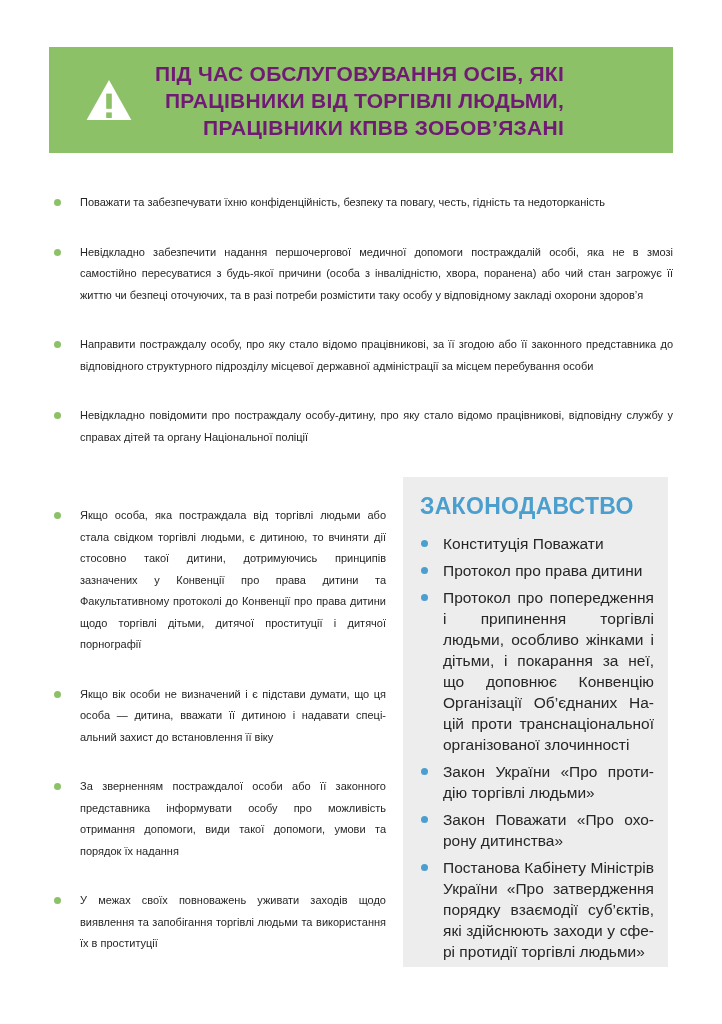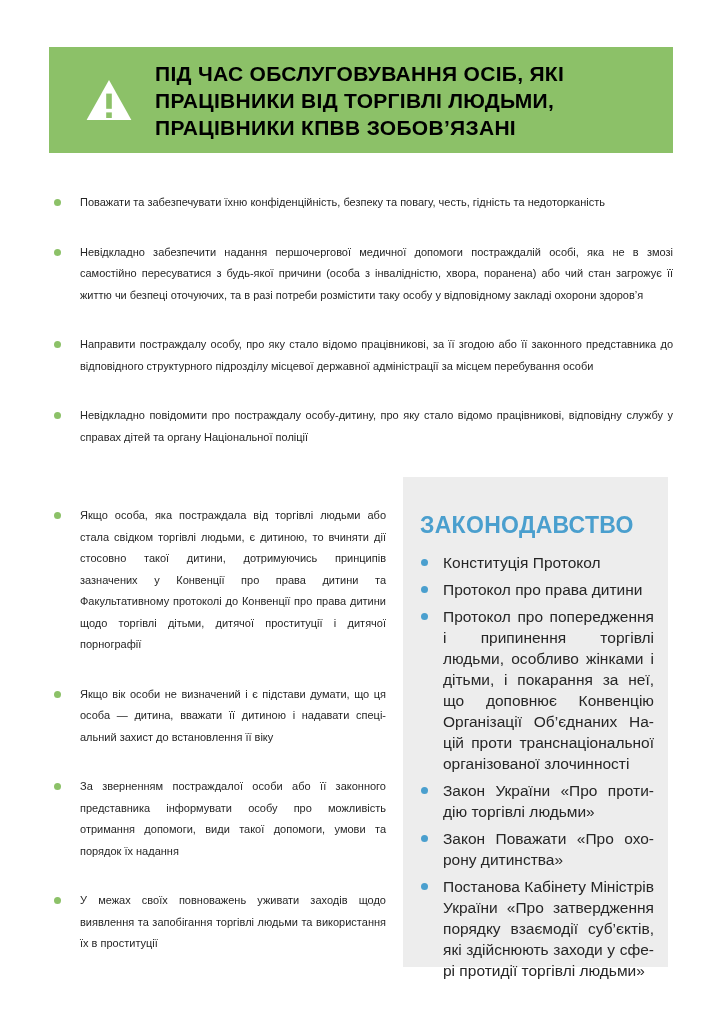--- a/index.html
+++ b/index.html
@@ -5,34 +5,34 @@
   *{box-sizing:border-box;margin:0;padding:0;}
   :root{--green:#8cc168;--blue:#4a9fce;--panel:#ededed;--ink:#262626;}
   html,body{background:#ffffff;}
   body{width:722px;height:1024px;font-family:"Liberation Sans","DejaVu Sans",sans-serif;}
   .page{position:relative;width:722px;height:1024px;background:#ffffff;overflow:hidden;}
 
   
   .banner{position:absolute;left:49px;top:47px;width:624px;height:106px;background:var(--green);display:flex;align-items:center;}
   .warn-wrap{flex:0 0 auto;margin-left:36px;width:48px;height:44px;}
   .warn-svg{width:48px;height:44px;display:block;}
-  .banner-title{margin-left:22px;color:#000000;font-weight:bold;font-size:21px;line-height:27px;letter-spacing:0.3px;}
+  .banner-title{margin-left:22px;color:#701a75;font-weight:bold;font-size:21px;line-height:27px;letter-spacing:0.3px;text-align:right;}
   .banner-line{display:block;}
 
   
   .obl{list-style:none;position:absolute;}
   .obl-top{left:52px;top:164px;width:621px;}
   .obl-left{left:52px;top:477px;width:334px;}
   .obl-item{position:relative;padding-left:28px;margin-bottom:10px;font-size:11px;line-height:21.5px;color:var(--ink);text-align:justify;hyphens:manual;margin-top:28px;}
   .dot{position:absolute;left:2px;top:7px;width:7px;height:7px;border-radius:50%;display:inline-block;}
   .dot-green{background:var(--green);}
   .dot-blue{background:var(--blue);}
 
   
-  .sidebar{position:absolute;left:403px;top:477px;width:265px;height:490px;background:var(--panel);padding:35px 14px 0 17px;}
+  .sidebar{position:absolute;left:403px;top:477px;width:265px;height:490px;background:var(--panel);padding:16px 14px 0 17px;}
   .sidebar-title{font-size:23px;font-weight:bold;color:var(--blue);letter-spacing:0.3px;margin-bottom:13px;}
   .side-list{list-style:none;}
   .side-item{position:relative;padding-left:23px;margin-bottom:6px;font-size:15.5px;line-height:21px;color:var(--ink);text-align:justify;hyphens:manual;}
   .side-item .dot{left:1px;top:7px;}
 </style>
 </head>
 <body>
 
 <div class="page">
 
@@ -99,21 +99,21 @@
         <span class="obl-text">У межах своїх повноважень уживати заходів щодо виявлення та запобігання торгівлі людьми та використання їх в проституції</span>
       </li>
     </ul>
 
   <aside class="sidebar">
     <h2 class="sidebar-title">ЗАКОНОДАВСТВО</h2>
     <ul class="side-list">
 
         <li class="side-item">
           <span class="dot dot-blue"></span>
-          <span class="side-text">Конституція Протокол</span>
+          <span class="side-text">Конституція Поважати</span>
         </li>
 
         <li class="side-item">
           <span class="dot dot-blue"></span>
           <span class="side-text">Протокол про права дитини</span>
         </li>
 
         <li class="side-item">
           <span class="dot dot-blue"></span>
           <span class="side-text">Протокол про попереджен­ня і припинення торгівлі людьми, особливо жінками і дітьми, і покарання за неї, що доповнює Конвенцію Організації Об’єднаних На­цій проти транснаціональної організованої злочинності</span>

